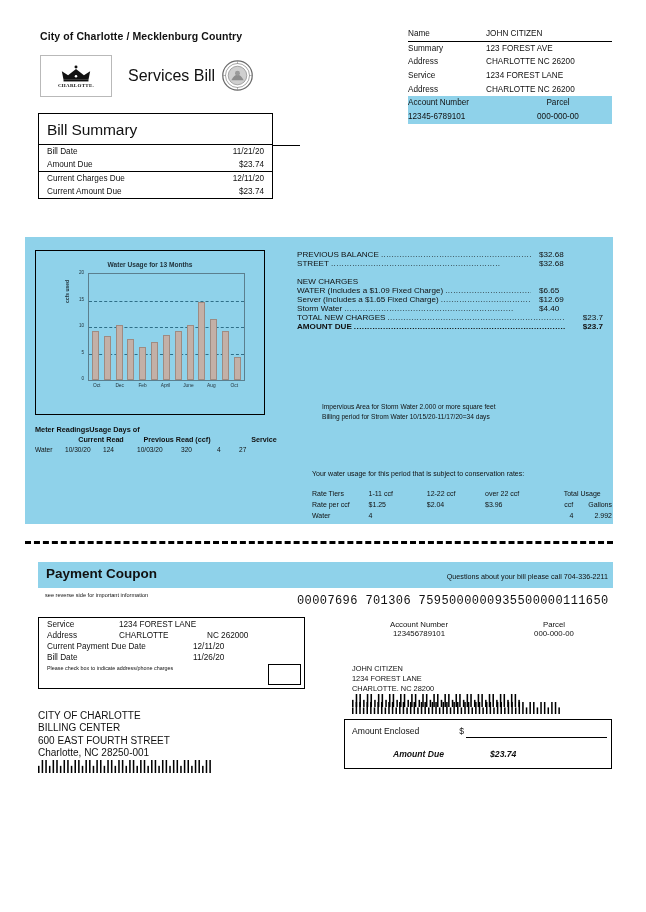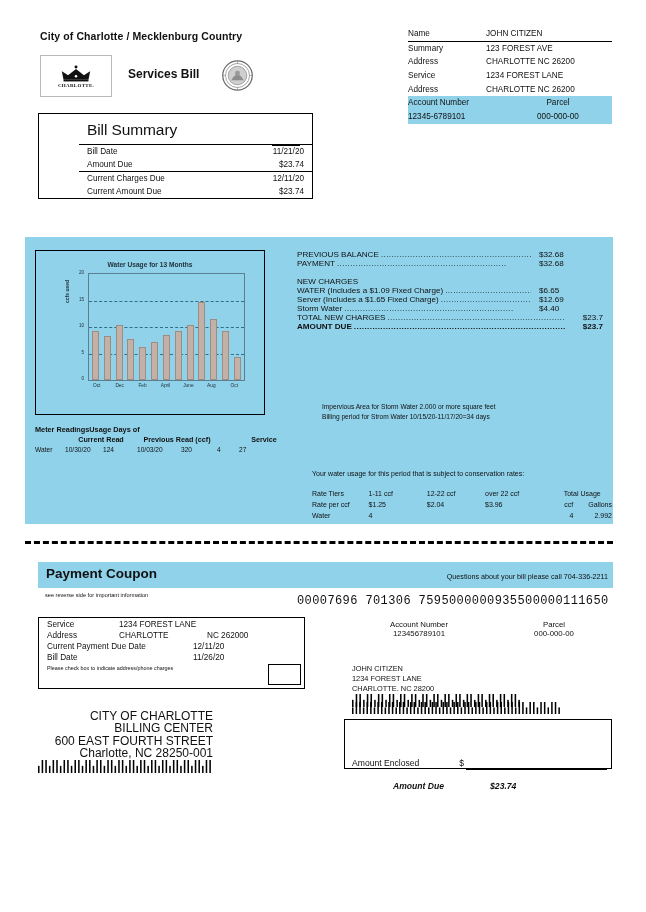--- a/index.html
+++ b/index.html
@@ -5,34 +5,34 @@
   html,body{margin:0;padding:0;background:#fff;}
   body{width:646px;height:912px;position:relative;font-family:"Liberation Sans",sans-serif;color:#111;}
   .pg{position:absolute;left:0;top:0;width:646px;height:912px;}
   .abs{position:absolute;}
   .b{font-weight:bold;}
   
   #hdr-title{left:40px;top:30px;font-size:10.5px;font-weight:bold;letter-spacing:.1px;}
   #logo-box{left:40px;top:55px;width:70px;height:40px;border:1px solid #b9b9b9;display:flex;flex-direction:column;align-items:center;justify-content:center;}
   #logo-crown{width:34px;height:17px;}
   #logo-word{font-size:5px;font-weight:bold;letter-spacing:.3px;margin-top:1px;font-family:"Liberation Serif",serif;}
-  #svc-bill{left:128px;top:67px;font-size:12px;font-weight:bold;}
+  #svc-bill{left:128px;top:67px;font-size:16px;font-weight:normal;}
   #seal{left:222px;top:60px;width:31px;height:31px;}
   
   #cust{left:408px;top:27px;width:204px;font-size:8.2px;}
   #cust .r{display:flex;height:13.6px;align-items:center;}
   #cust .k{width:78px;}
   #cust .v{flex:1;}
   #cust .line{border-bottom:1px solid #000;}
   #cust .acct{background:#8fd2ea;}
   #cust .acct .r{height:14px;}
   #cust .acct .k{width:96px;}
   #cust .acct .v{text-align:center;width:108px;flex:none;}
   
-  #sum{left:38px;top:113px;width:233px;border:1px solid #000;font-size:8.2px;padding-left:40px;}
+  #sum{left:38px;top:113px;width:233px;border:1px solid #000;font-size:8.2px;}
   #sum h2{margin:0;padding:7px 8px 5px;font-size:15.5px;font-weight:normal;letter-spacing:-.1px;}
   #sum .r{display:flex;justify-content:space-between;padding:2px 8px;}
   #sum .grp{border-top:1px solid #000;}
   #sum .tick{position:absolute;left:233px;top:31px;width:28px;border-top:1px solid #000;}
   
   #blue-main{left:25px;top:237px;width:588px;height:287px;background:#8fd2ea;}
   
   #chart-frame{left:35px;top:250px;width:228px;height:163px;border:1px solid #000;background:#8fd2ea;}
   #chart-title{left:0;top:10px;width:228px;text-align:center;font-size:6.6px;font-weight:bold;color:#22343d;}
   #plot{left:52px;top:22px;width:155px;height:106px;border-left:1px solid #5b7f8e;border-bottom:1px solid #5b7f8e;border-top:1px solid #5b7f8e;border-right:1px solid #5b7f8e;}
@@ -82,25 +82,25 @@
   #svc-box .k.w{width:146px;}
   #svc-box .city{width:88px;}
   #svc-box .fine{font-size:5.4px;padding:3px 0 0 8px;}
   #chk{left:268px;top:664px;width:31px;height:19px;border:1px solid #000;}
   #cp-acct{left:344px;top:620px;width:270px;font-size:7.8px;}
   #cp-acct .r{display:flex;}
   #cp-acct .c1{width:150px;text-align:center;}
   #cp-acct .c2{width:120px;text-align:center;}
   #cp-addr{left:352px;top:664px;font-size:7.4px;line-height:10px;}
   #amt-box{left:344px;top:719px;width:266px;height:48px;border:1px solid #000;font-size:8.6px;}
-  #amt-box .r1{display:flex;align-items:center;height:22px;padding-left:7px;margin-top:32px;}
+  #amt-box .r1{display:flex;align-items:center;height:22px;padding-left:7px;}
   #amt-box .ln{flex:1;border-bottom:1px solid #000;margin:0 4px 0 2px;height:12px;}
   #amt-box .r2{display:flex;align-items:center;height:24px;padding-left:48px;font-style:italic;font-weight:bold;}
   #amt-box .r2 .v{margin-left:46px;}
-  #city-addr{left:38px;top:710px;font-size:12px;line-height:12.4px;text-align:right;}
+  #city-addr{left:38px;top:710px;font-size:10px;line-height:12.4px;}
   .bc{display:block;height:13px;}
 </style>
 </head>
 <body>
 
 <div class="pg">
 
   <div class="abs" id="hdr-title">City of Charlotte / Mecklenburg Country</div>
 
   <div class="abs" id="logo-box">
@@ -230,21 +230,21 @@
       </div>
   </div>
 
   <div class="abs" id="charges">
     <div class="row">
       <span class="nm">PREVIOUS BALANCE</span>
       <span class="dots">................................................................</span>
       <span class="amt c1">$32.68</span>
     </div>
     <div class="row">
-      <span class="nm">PAYMENT</span>
+      <span class="nm">STREET</span>
       <span class="dots">................................................................</span>
       <span class="amt c1">$32.68</span>
     </div>
     <div class="sp"></div>
     <div class="row">
       <span class="nm">NEW CHARGES</span>
     </div>
     <div class="row">
       <span class="nm">WATER (Includes a $1.09 Fixed Charge)</span>
       <span class="dots">..................................</span>

